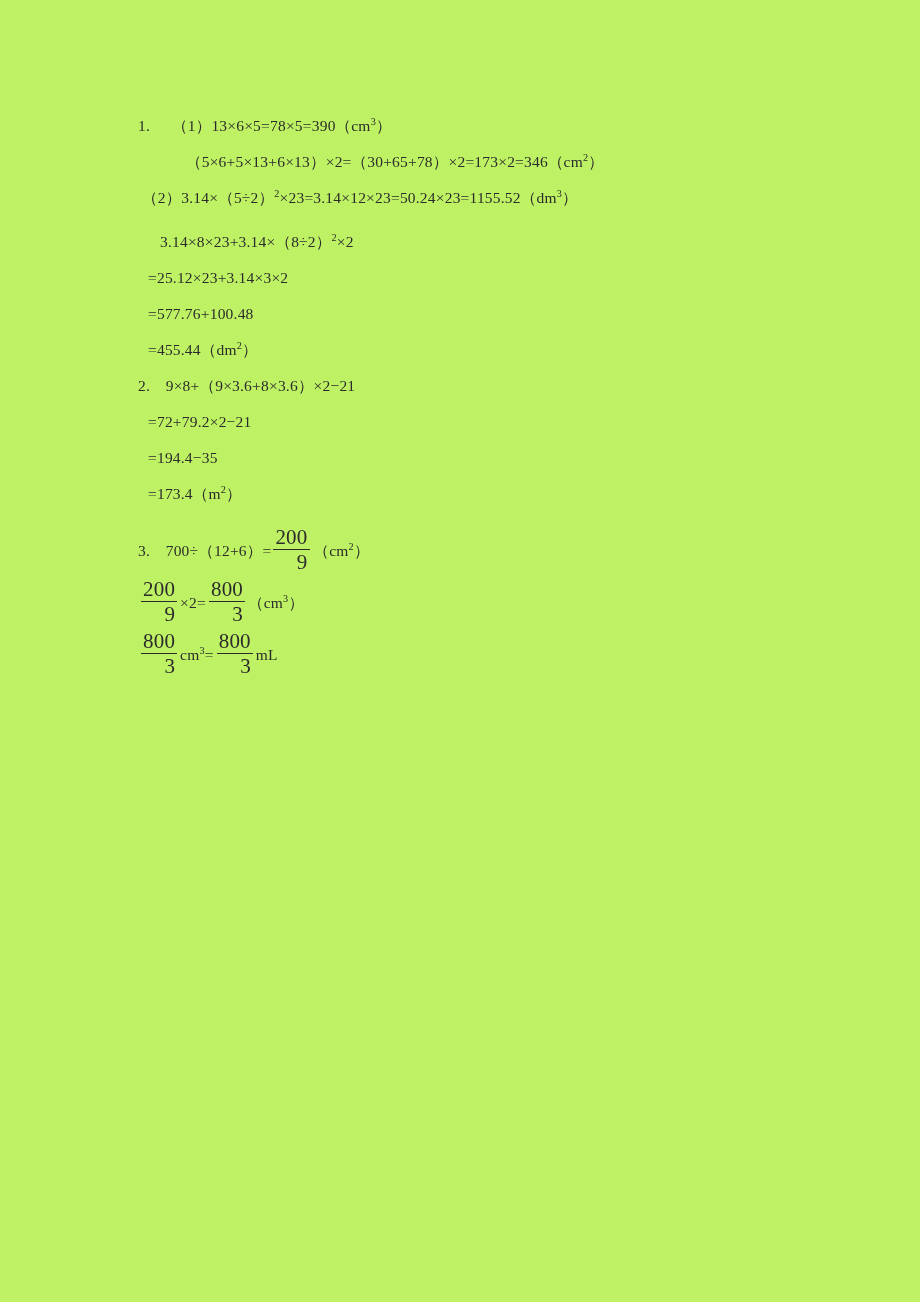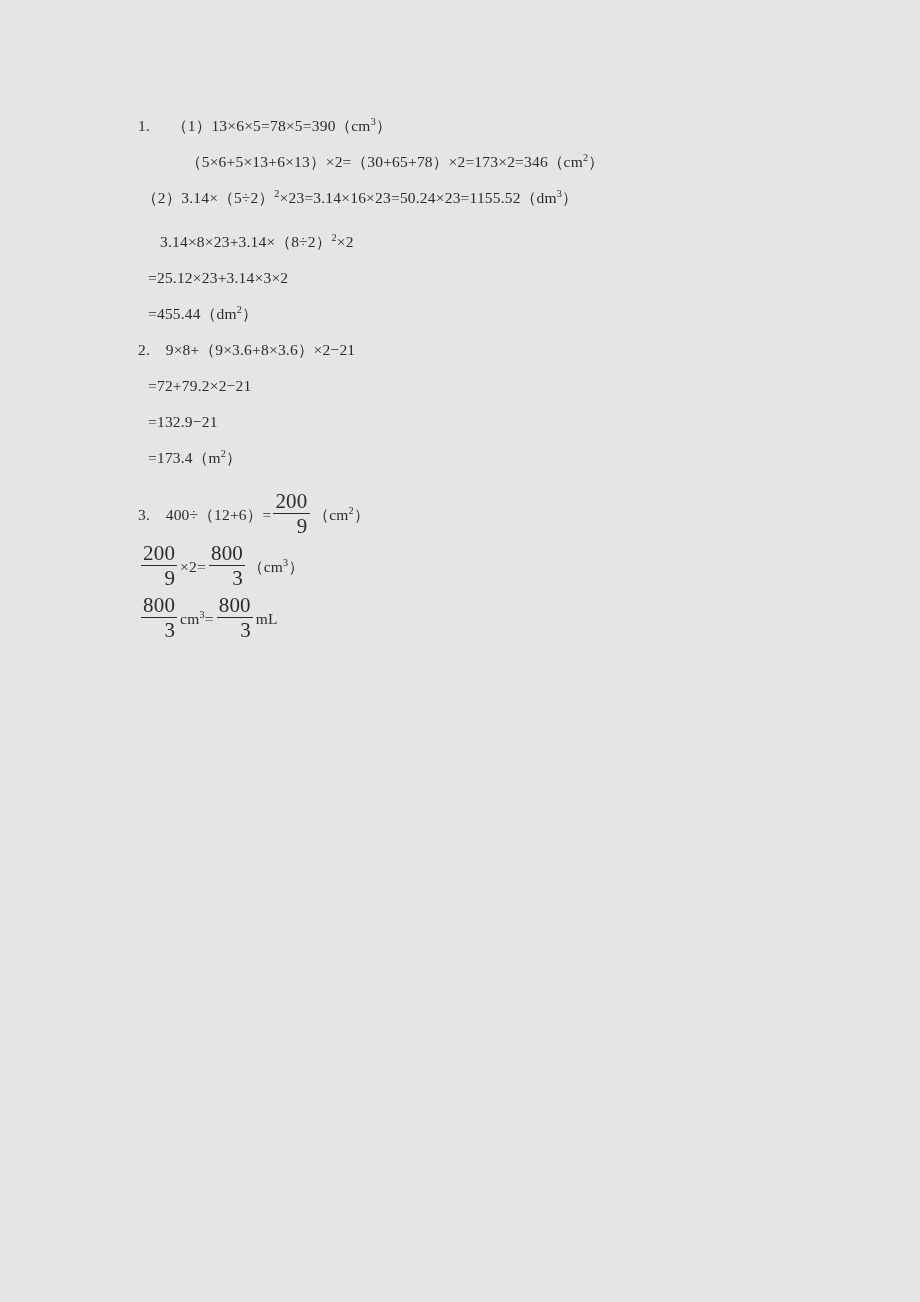--- a/index.html
+++ b/index.html
@@ -13,21 +13,21 @@
     position: relative;
     font-family: "Liberation Serif", "DejaVu Serif", serif;
     color: #231f20;
     overflow: hidden;
   }
   .page {
     position: absolute;
     left: 0; top: 0;
     width: 920px;
     height: 1302px;
-    background: #e5e5e5;
+    background: #bef264;
   }
   .content {
     position: absolute;
     left: 138px;
     top: 108px;
     width: 700px;
   }
   .line {
     font-size: 15.5px;
     line-height: 36px;
@@ -103,54 +103,57 @@
 
     <div class="line ind-0">
       <span>1.</span><span style="display:inline-block;width:22px"></span><span>（1）13×6×5=78×5=390（cm</span><sup>3</sup><span>）</span>
     </div>
 
     <div class="line ind-4">
       <span>（5×6+5×13+6×13）×2=（30+65+78）×2=173×2=346（cm</span><sup>2</sup><span>）</span>
     </div>
 
     <div class="line ind-1">
-      <span>（2）3.14×（5÷2）</span><sup>2</sup><span>×23=3.14×16×23=50.24×23=1155.52（dm</span><sup>3</sup><span>）</span>
+      <span>（2）3.14×（5÷2）</span><sup>2</sup><span>×23=3.14×12×23=50.24×23=1155.52（dm</span><sup>3</sup><span>）</span>
     </div>
 
     <div class="line ind-3">
       <span>3.14×8×23+3.14×（8÷2）</span><sup>2</sup><span>×2</span>
     </div>
 
     <div class="line ind-2">
       <span>=25.12×23+3.14×3×2</span>
     </div>
 
+    <div class="line ind-2">
+      <span>=577.76+100.48</span>
+    </div>
 
     <div class="line ind-2">
       <span>=455.44（dm</span><sup>2</sup><span>）</span>
     </div>
 
     <div class="line ind-0">
       <span>2.　9×8+（9×3.6+8×3.6）×2−21</span>
     </div>
 
     <div class="line ind-2">
       <span>=72+79.2×2−21</span>
     </div>
 
     <div class="line ind-2">
-      <span>=132.9−21</span>
+      <span>=194.4−35</span>
     </div>
 
     <div class="line ind-2">
       <span>=173.4（m</span><sup>2</sup><span>）</span>
     </div>
 
     <div class="frow q3head" style="margin-top:16px">
-      <span class="inl">3.　400÷（12+6）=</span><span class="frac"><span class="num">200</span><span class="bar"></span><span class="den">9</span></span><span class="unit"><span>（cm</span><sup>2</sup><span>）</span></span>
+      <span class="inl">3.　700÷（12+6）=</span><span class="frac"><span class="num">200</span><span class="bar"></span><span class="den">9</span></span><span class="unit"><span>（cm</span><sup>2</sup><span>）</span></span>
     </div>
 
     <div class="frow fline-1">
       <span class="frac"><span class="num">200</span><span class="bar"></span><span class="den">9</span></span><span class="inl">×2=</span><span class="frac"><span class="num">800</span><span class="bar"></span><span class="den">3</span></span><span class="unit"><span>（cm</span><sup>3</sup><span>）</span></span>
     </div>
 
     <div class="frow fline-2">
       <span class="frac"><span class="num">800</span><span class="bar"></span><span class="den">3</span></span><span class="unit"><span>cm</span><sup>3</sup><span>=</span></span><span class="frac"><span class="num">800</span><span class="bar"></span><span class="den">3</span></span><span class="unit">mL</span>
     </div>
 

